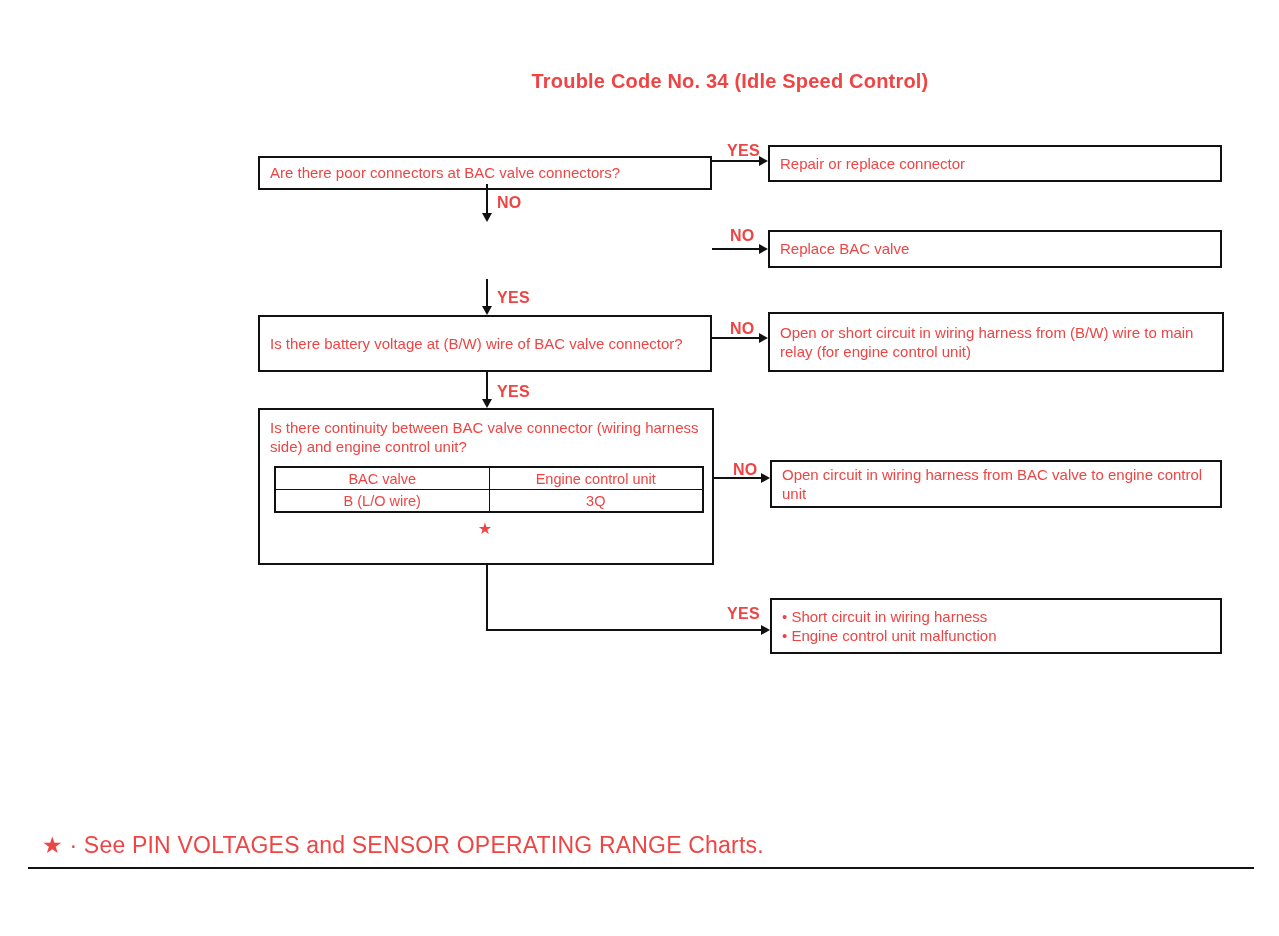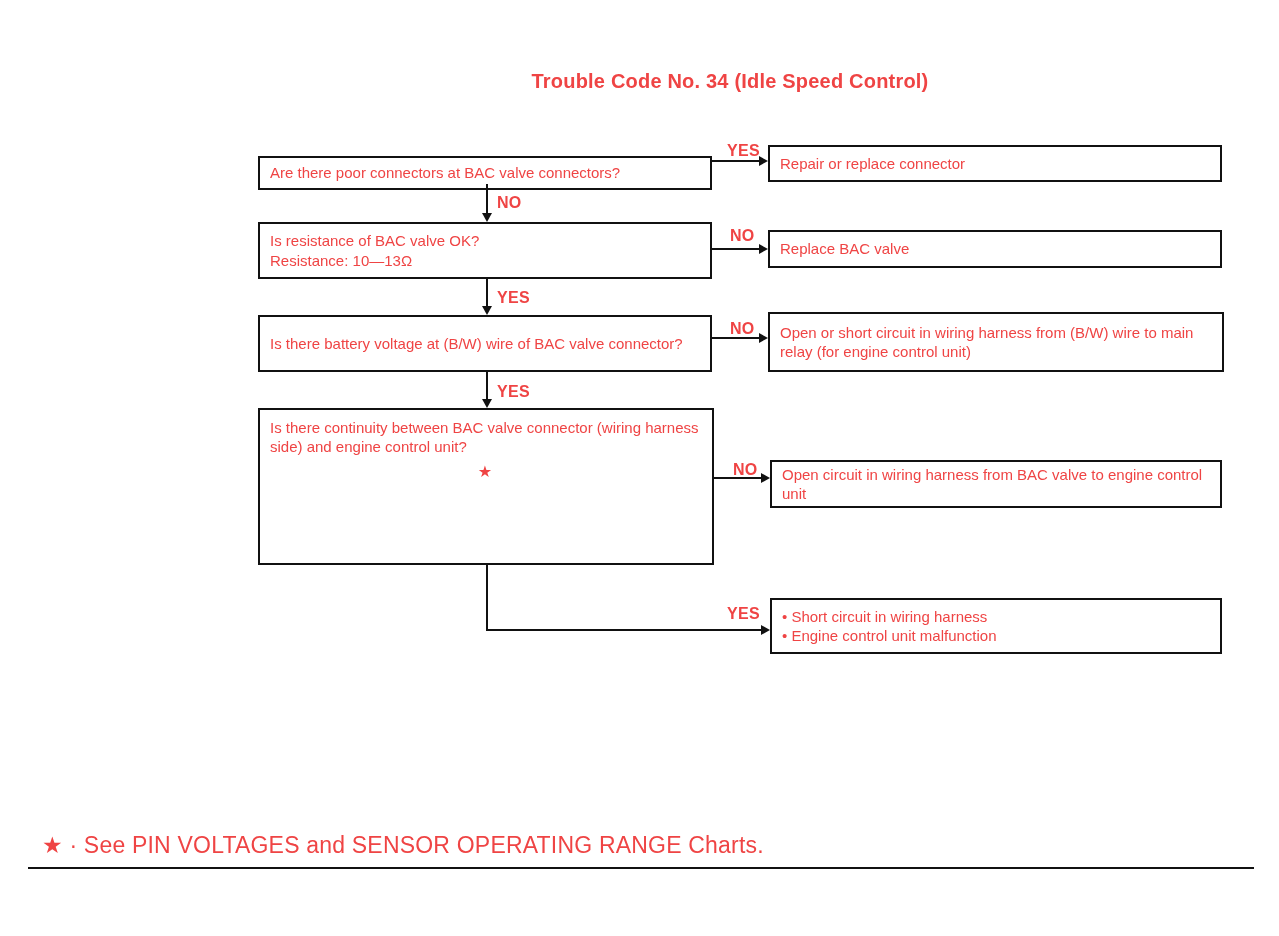--- a/index.html
+++ b/index.html
@@ -60,24 +60,20 @@
   <div class="hline" style="left:712px; top:160px; width:47px;"></div>
   <div class="arrow-right" style="left:759px; top:156px;"></div>
   <div class="box" style="left:768px; top:145px; width:454px; height:37px;">
     <div>Repair or replace connector</div>
   </div>
 
   <div class="vline" style="left:486px; top:184px; height:30px;"></div>
   <div class="arrow-down" style="left:482px; top:213px;"></div>
   <div class="branch-label" style="left:497px; top:194px;">NO</div>
 
-  <div class="box" style="left:258px; top:222px; width:454px; height:57px;">
-    <div>Is resistance of BAC valve OK?</div>
-    <div>Resistance: 10—13Ω</div>
-  </div>
   <div class="branch-label" style="left:730px; top:227px;">NO</div>
   <div class="hline" style="left:712px; top:248px; width:47px;"></div>
   <div class="arrow-right" style="left:759px; top:244px;"></div>
   <div class="box" style="left:768px; top:230px; width:454px; height:38px;">
     <div>Replace BAC valve</div>
   </div>
 
   <div class="vline" style="left:486px; top:279px; height:28px;"></div>
   <div class="arrow-down" style="left:482px; top:306px;"></div>
   <div class="branch-label" style="left:497px; top:289px;">YES</div>
@@ -91,20 +87,32 @@
   <div class="box" style="left:768px; top:312px; width:456px; height:60px;">
     <div>Open or short circuit in wiring harness from (B/W) wire to main relay (for engine control unit)</div>
   </div>
 
   <div class="vline" style="left:486px; top:372px; height:28px;"></div>
   <div class="arrow-down" style="left:482px; top:399px;"></div>
   <div class="branch-label" style="left:497px; top:383px;">YES</div>
 
   <div class="box block" style="left:258px; top:408px; width:456px; height:157px;">
     <div>Is there continuity between BAC valve connector (wiring harness side) and engine control unit?</div>
+    <table class="inner-table">
+      <tbody>
+        <tr>
+          <td style="width:50%;">BAC valve</td>
+          <td style="width:50%;">Engine control unit</td>
+        </tr>
+        <tr>
+          <td>B (L/O wire)</td>
+          <td>3Q</td>
+        </tr>
+      </tbody>
+    </table>
     <div class="star-mark">★</div>
   </div>
   <div class="branch-label" style="left:733px; top:461px;">NO</div>
   <div class="hline" style="left:714px; top:477px; width:47px;"></div>
   <div class="arrow-right" style="left:761px; top:473px;"></div>
   <div class="box" style="left:770px; top:460px; width:452px; height:48px;">
     <div>Open circuit in wiring harness from BAC valve to engine control unit</div>
   </div>
 
   <div class="vline" style="left:486px; top:565px; height:66px;"></div>

